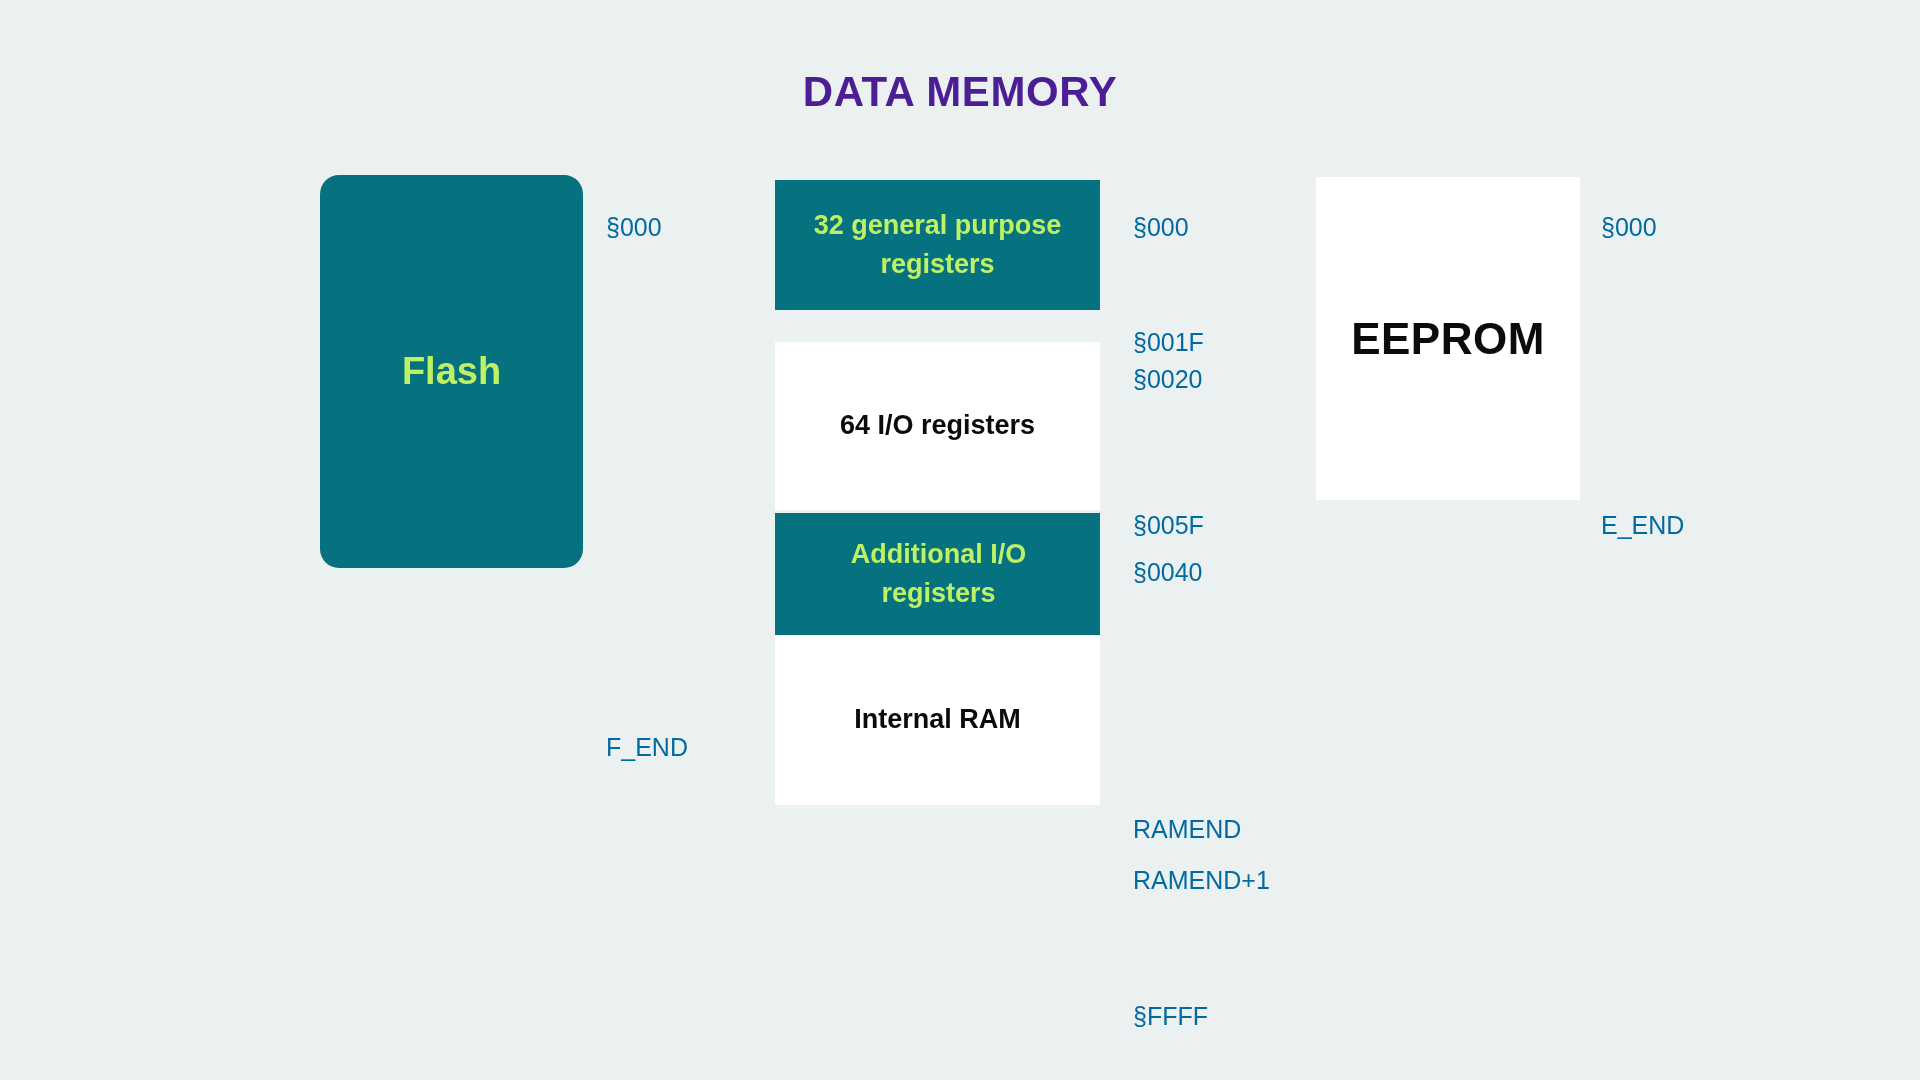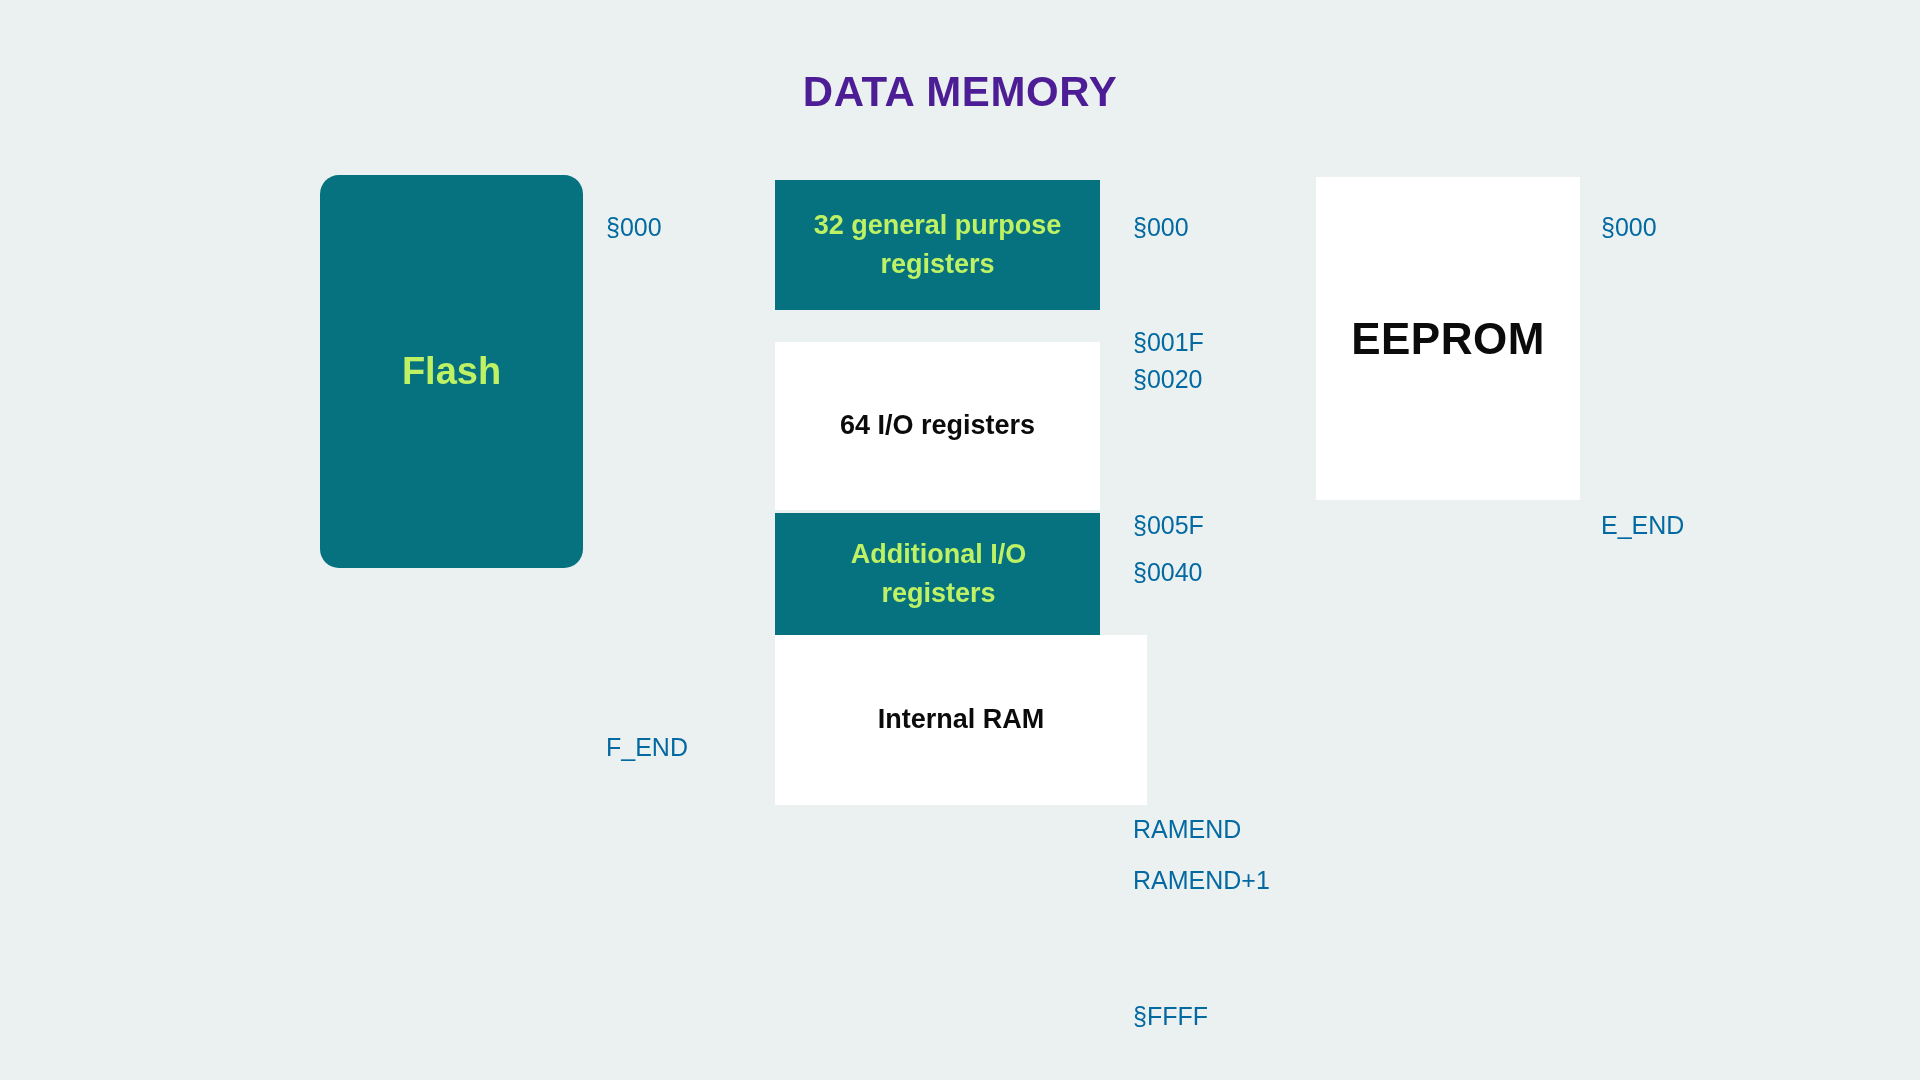--- a/index.html
+++ b/index.html
@@ -79,21 +79,21 @@
   
   #flash-column { left: 320px; top: 175px; width: 263px; height: 541px; }
   #flash-main   { left: 0; top: 0;    width: 263px; height: 393px; }
   #flash-boot   { left: 0; top: 393px; width: 263px; height: 148px; }
 
   
   #data-column  { left: 775px; top: 180px; width: 325px; height: 835px; }
   #dm-gp        { left: 0; top: 0;   width: 325px; height: 130px; }
   #dm-io64      { left: 0; top: 130px; width: 325px; height: 168px; margin-top: 32px; }
   #dm-addio     { left: 0; top: 333px; width: 325px; height: 122px; padding-left: 16px; }
-  #dm-intram    { left: 0; top: 455px; width: 372px; height: 170px; }
+  #dm-intram    { left: 0; top: 455px; width: 325px; height: 170px; }
   #dm-extram    { left: 0; top: 625px; width: 325px; height: 210px; }
 
   
   #eeprom-column { left: 1316px; top: 177px; width: 264px; height: 392px; }
   #eeprom-block  { left: 0; top: 0; width: 264px; height: 323px; }
 </style>
 </head>
 <body>
 
 <div class="diagram-title">DATA MEMORY</div>

